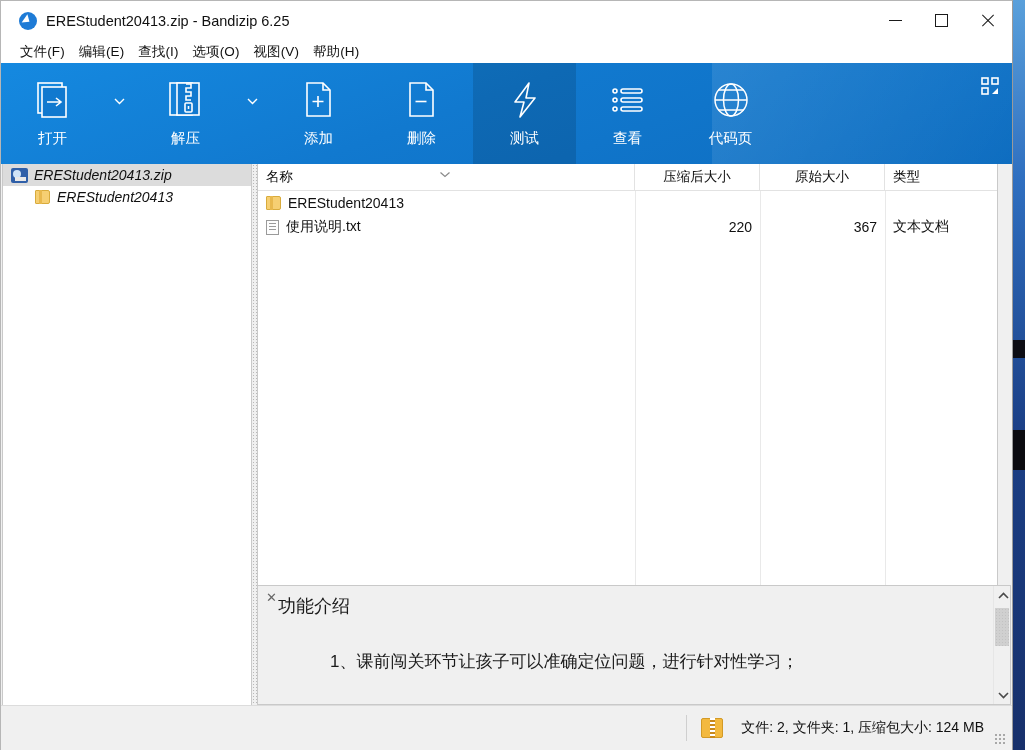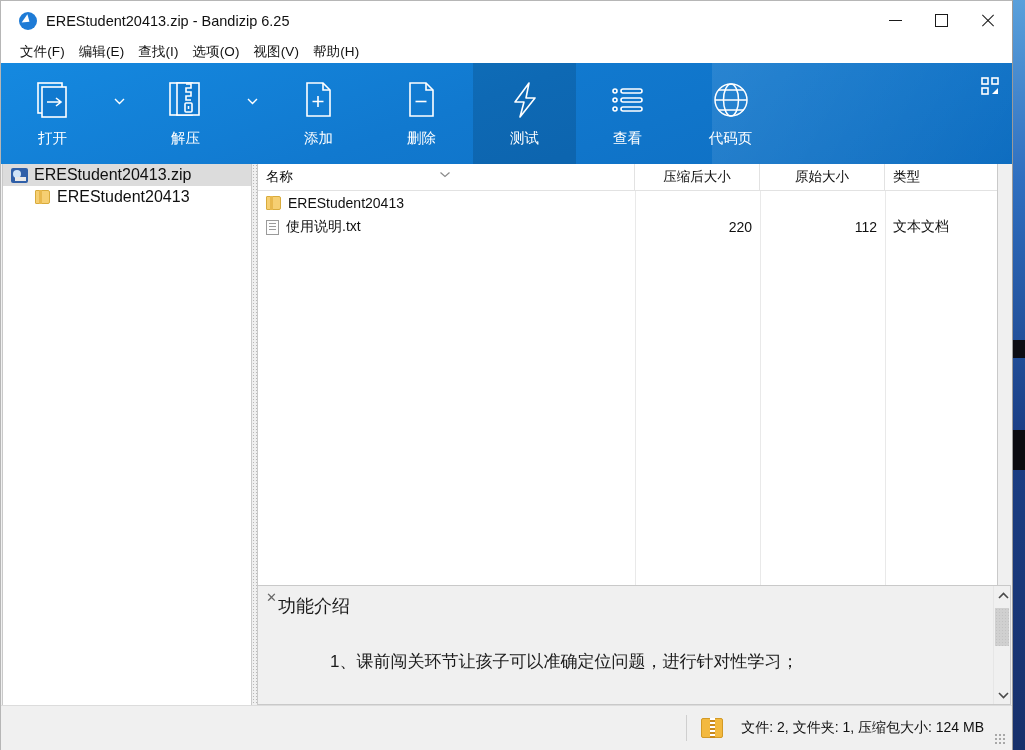--- a/index.html
+++ b/index.html
@@ -179,24 +179,25 @@
     border: 1px solid #c9c9c9;
     border-top: none;
     margin: 0 0 0 1px;
     overflow: hidden;
     flex: 0 0 auto;
     height: 542px;
   }
   .tree-row {
     height: 22px;
     display: flex; align-items: center;
-    font-size: 16px;
+    font-size: 14px;
     color: #101010;
     padding-left: 8px;
     white-space: nowrap;
+    font-style: italic;
   }
   .tree-row.selected { background: #dcdcdc; }
   .tree-row.child { padding-left: 32px; }
   .zip-icon-sm {
     width: 17px; height: 15px; margin-right: 6px; flex: 0 0 auto;
     position: relative;
     background: #2f5fa8;
     border-radius: 2px;
   }
   .zip-icon-sm::before {
@@ -609,21 +610,21 @@
           <div class="lcell c-osize num"></div>
           <div class="lcell c-type"></div>
         </div>
 
         <div class="lrow">
           <div class="lcell c-name">
             <span class="txt-icon-sm"></span>
             <span>使用说明.txt</span>
           </div>
           <div class="lcell c-csize num">220</div>
-          <div class="lcell c-osize num">112</div>
+          <div class="lcell c-osize num">367</div>
           <div class="lcell c-type">文本文档</div>
         </div>
       </div>
 
       <div id="hscroll">
         <div class="sb-arrow">
           <svg width="9" height="13" viewBox="0 0 9 13" fill="none" stroke="#4a4a4a" stroke-width="1.6">
               <path d="M6.5 1.5 L2 6.5 L6.5 11.5"></path>
             </svg>
         </div>

